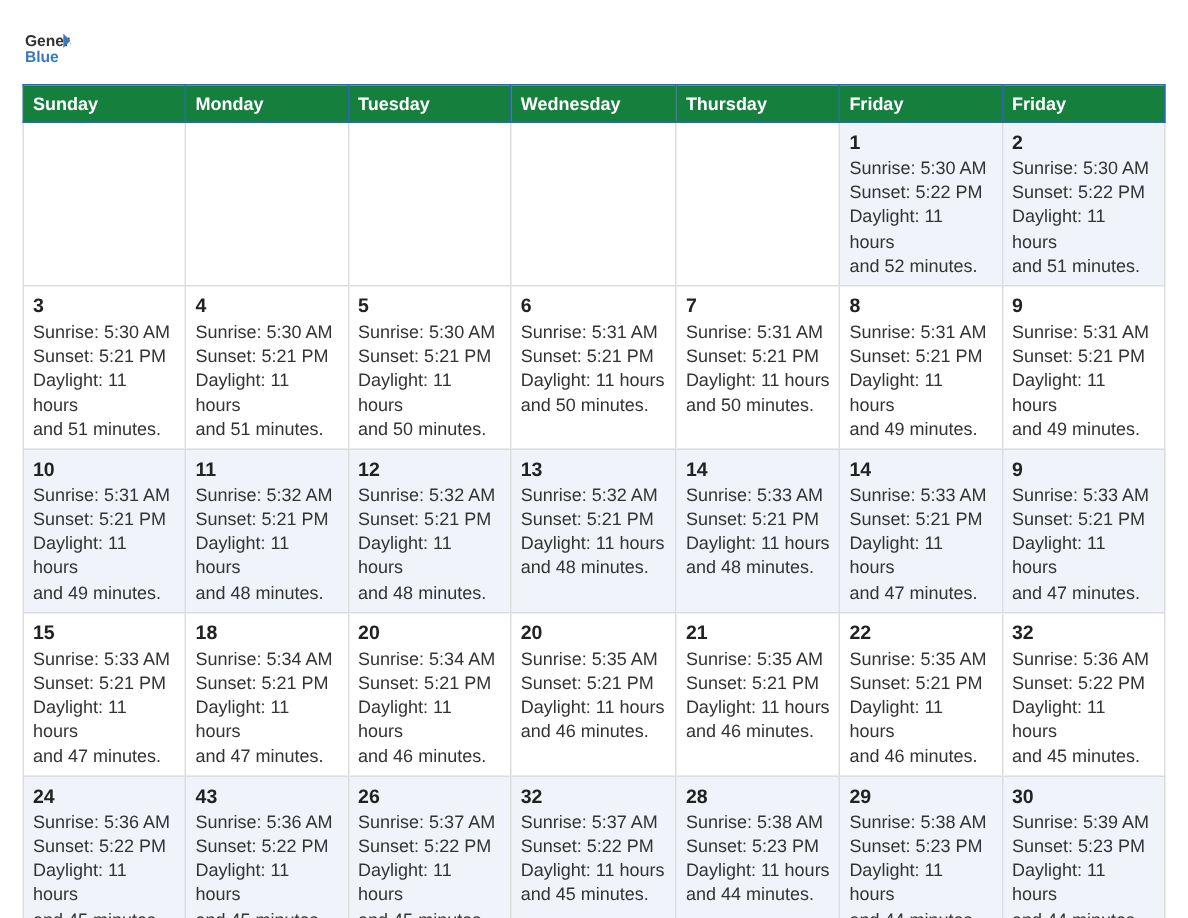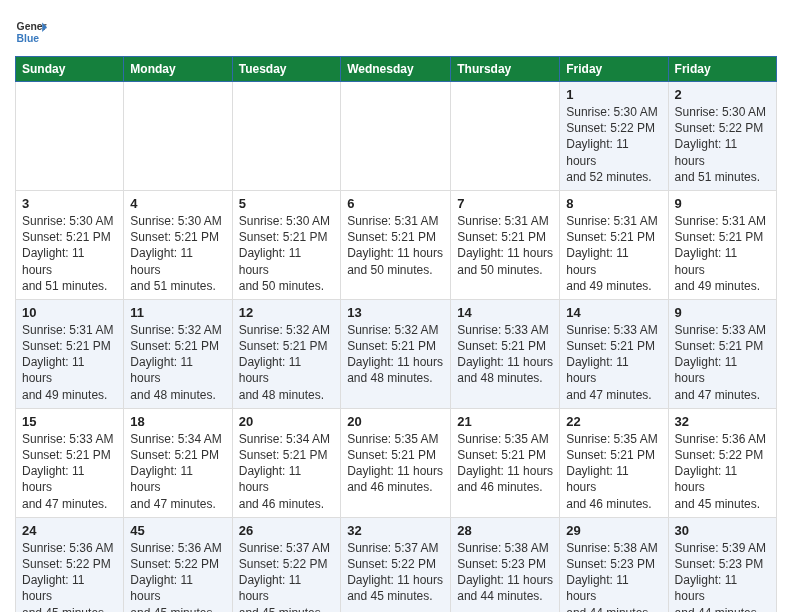--- a/index.html
+++ b/index.html
@@ -289,21 +289,21 @@
       </tr>
       <tr>
         <td>
           <span class="day-num">24</span>
           <div class="day-info" style="white-space: pre-line;">Sunrise: 5:36 AM
 Sunset: 5:22 PM
 Daylight: 11 hours
 and 45 minutes.</div>
         </td>
         <td>
-          <span class="day-num">45</span>
+          <span class="day-num">43</span>
           <div class="day-info" style="white-space: pre-line;">Sunrise: 5:36 AM
 Sunset: 5:22 PM
 Daylight: 11 hours
 and 45 minutes.</div>
         </td>
         <td>
           <span class="day-num">26</span>
           <div class="day-info" style="white-space: pre-line;">Sunrise: 5:37 AM
 Sunset: 5:22 PM
 Daylight: 11 hours

